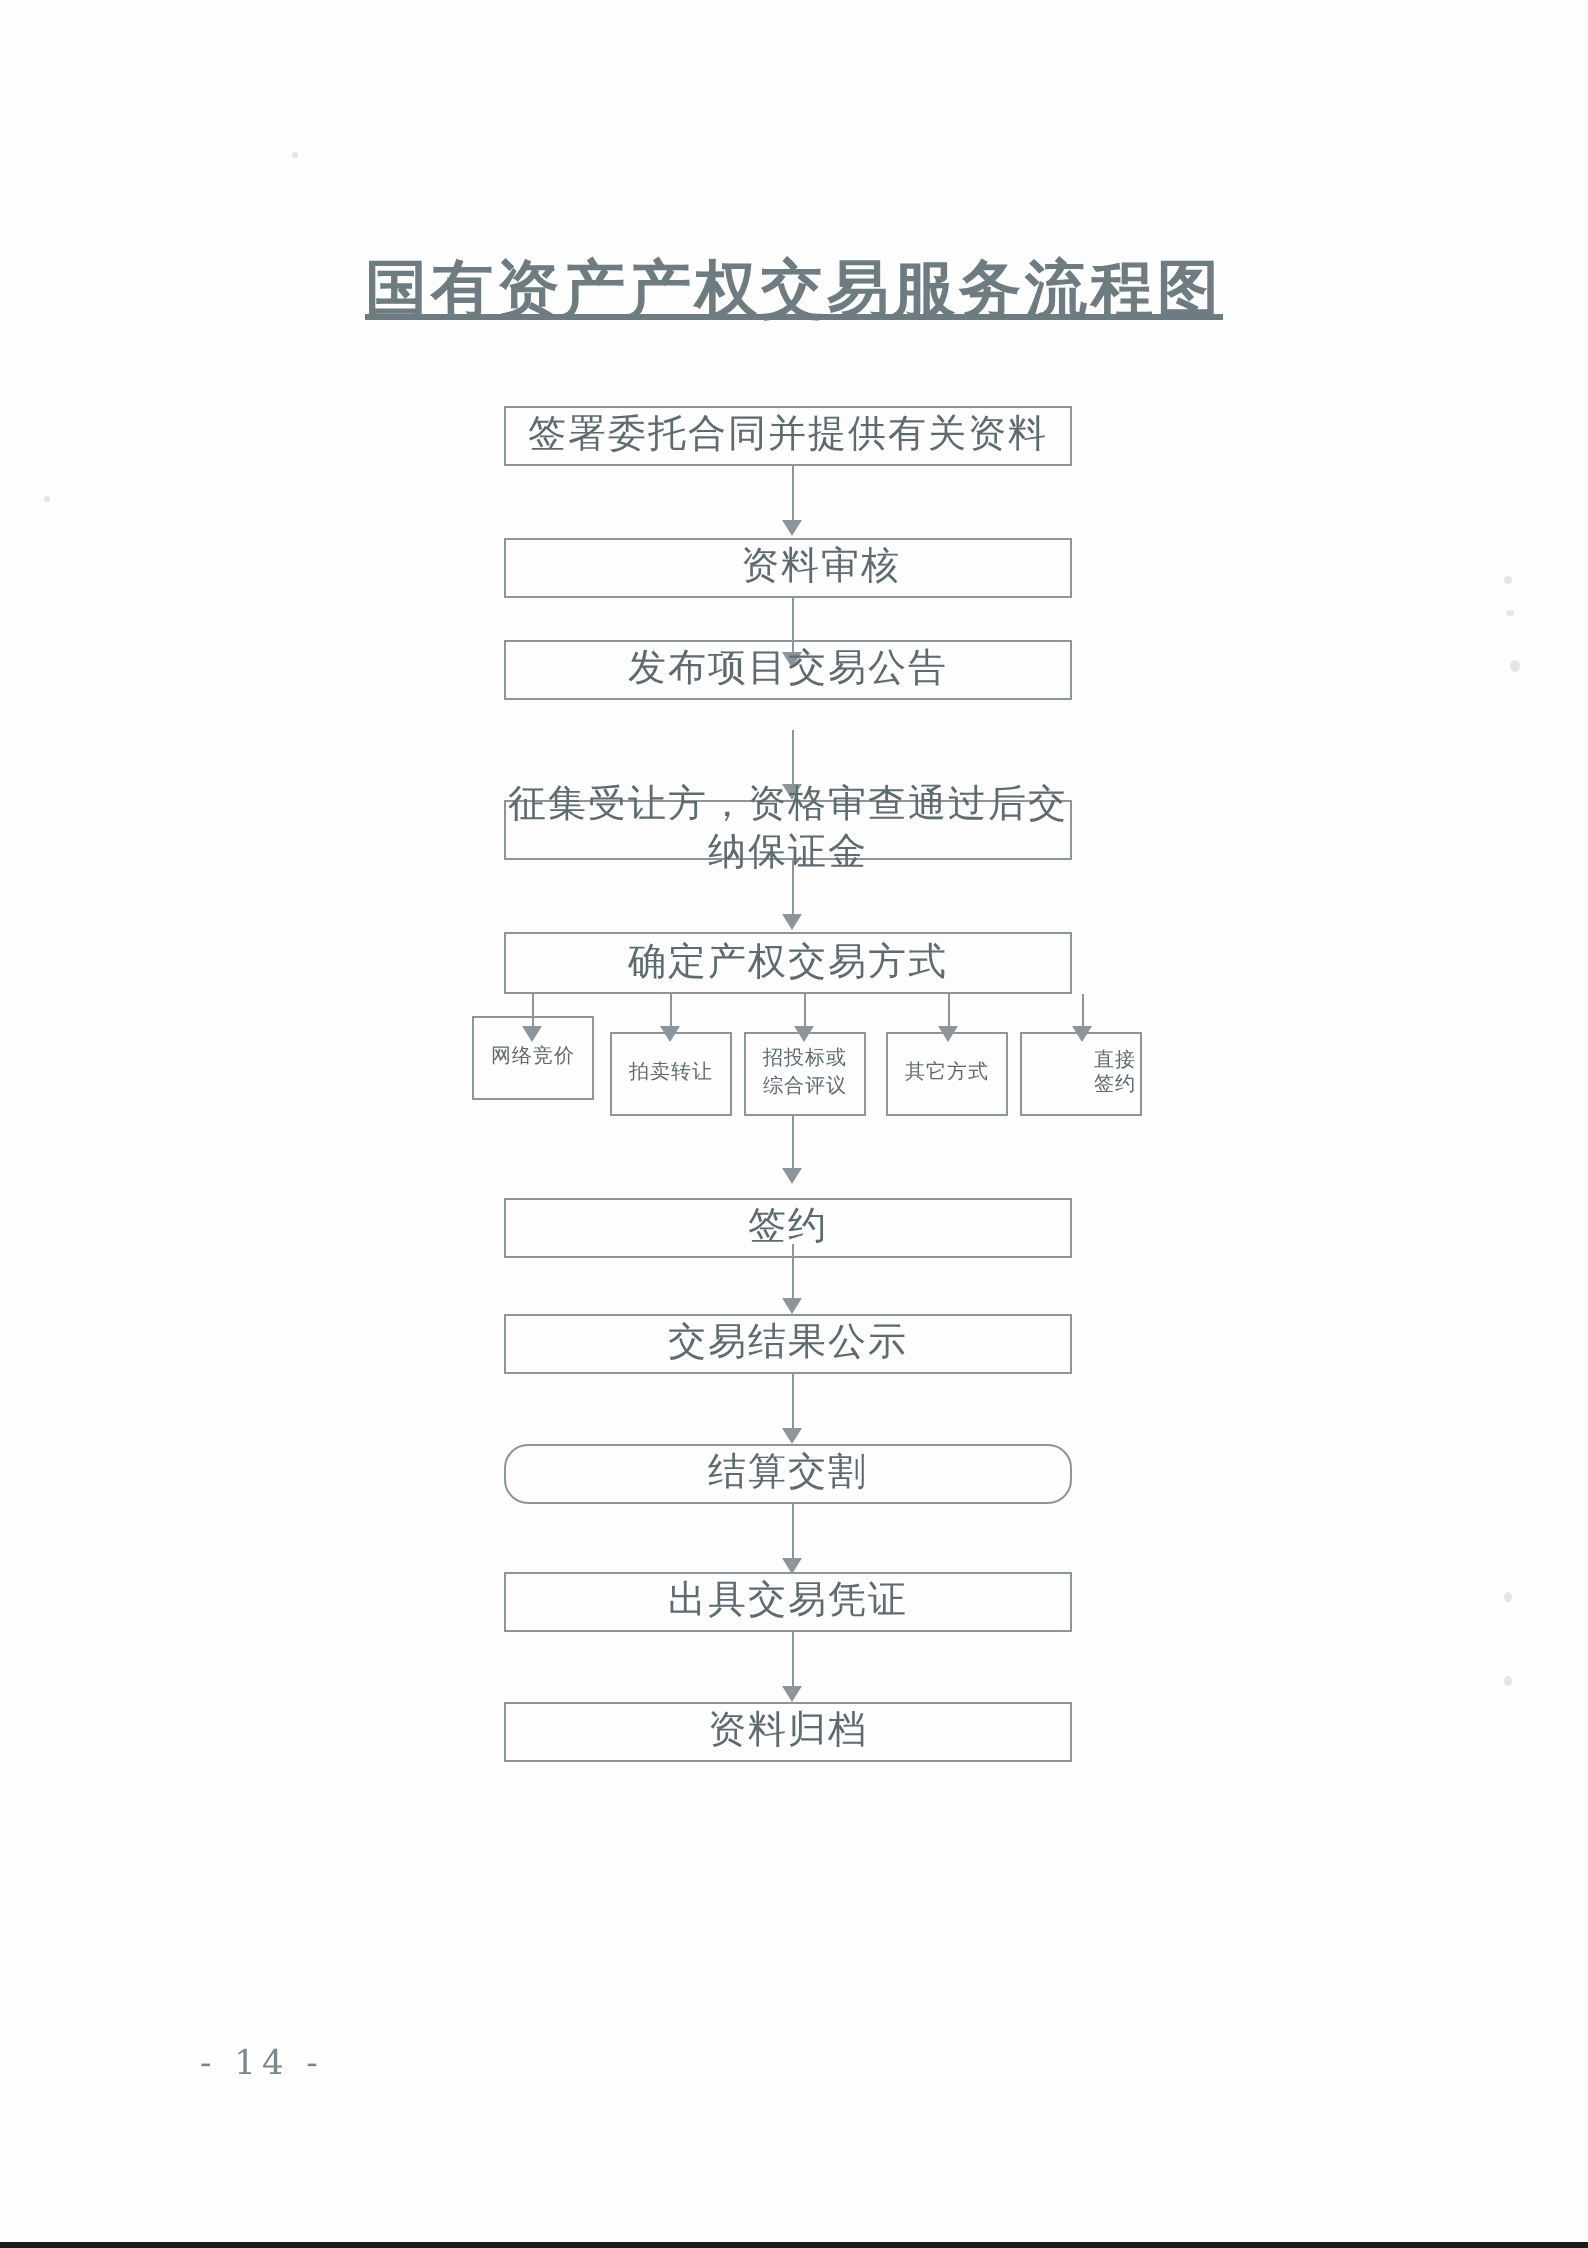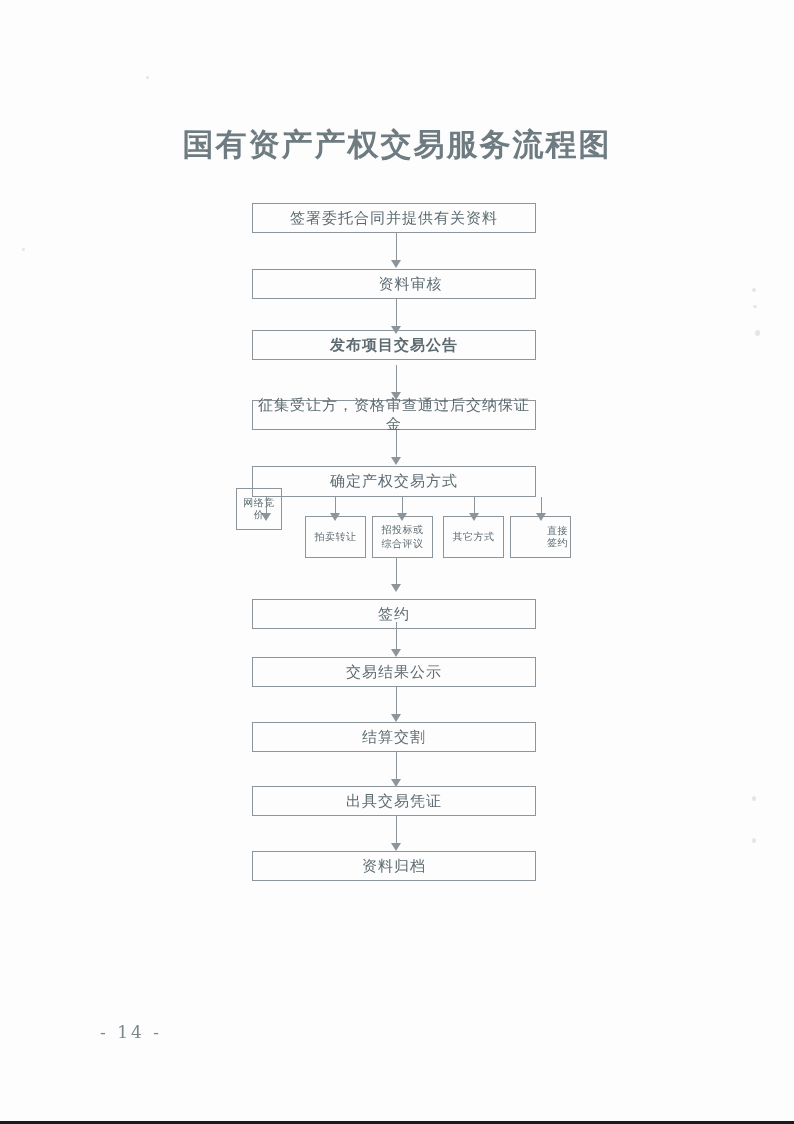--- a/index.html
+++ b/index.html
@@ -45,35 +45,36 @@
     left: 0;
     right: 0;
     top: 124px;
     text-align: center;
     font-family: "DejaVu Serif", "Liberation Serif", serif;
     font-size: 31px;
     font-weight: 700;
     letter-spacing: 2px;
     color: #6e7b80;
     white-space: nowrap;
+    text-decoration: underline;
   }
 
   
   .flow-box {
     position: absolute;
     box-sizing: border-box;
     border: 1.4px solid #8b959b;
     background: transparent;
     display: flex;
     align-items: center;
     justify-content: center;
     text-align: center;
     color: #5d6b71;
     font-family: "DejaVu Serif", "Liberation Serif", serif;
-    font-size: 15px;
+    font-size: 19px;
     letter-spacing: 1px;
     line-height: 1.25;
   }
   .flow-box.wide  { left: 252px; width: 284px; height: 30px; }
   .flow-box.small {
     height: 42px;
     font-size: 10px;
     letter-spacing: .5px;
     padding: 0 2px;
   }
@@ -129,21 +130,21 @@
   <div class="conn" style="left:395.5px; top:233px; height:31px;"></div>
   <div class="arrow-head" style="left:396px; top:260px;"></div>
 
   <div class="flow-box wide" style="top:269px;padding-left:33px;">
     <span>资料审核</span>
   </div>
 
   <div class="conn" style="left:395.5px; top:299px; height:32px;"></div>
   <div class="arrow-head" style="left:396px; top:326px;"></div>
 
-  <div class="flow-box wide" style="top:330px;font-weight:bold;">
+  <div class="flow-box wide" style="top:320px;">
     <span>发布项目交易公告</span>
   </div>
 
   <div class="conn" style="left:395.5px; top:365px; height:31px;"></div>
   <div class="arrow-head" style="left:396px; top:392px;"></div>
 
   <div class="flow-box wide" style="top:400px;">
     <span>征集受让方，资格审查通过后交纳保证金</span>
   </div>
 
@@ -162,21 +163,21 @@
 
   <div class="conn" style="left:401.5px; top:497px; height:20px;"></div>
   <div class="arrow-head" style="left:402px; top:513px;"></div>
 
   <div class="conn" style="left:473.5px; top:497px; height:20px;"></div>
   <div class="arrow-head" style="left:474px; top:513px;"></div>
 
   <div class="conn" style="left:540.5px; top:497px; height:20px;"></div>
   <div class="arrow-head" style="left:541px; top:513px;"></div>
 
-  <div class="flow-box small" style="left:236px; width:46px; top:488px;">
+  <div class="flow-box small" style="left:236px; width:61px; top:508px;">
     <span>网络竞价</span>
   </div>
 
   <div class="flow-box small" style="left:305px; width:61px; top:516px;">
     <span>拍卖转让</span>
   </div>
 
   <div class="flow-box small" style="left:372px; width:61px; top:516px;">
     <span class="two-line">
       <span>招投标或</span><br>
@@ -202,21 +203,21 @@
   <div class="conn" style="left:395.5px; top:622px; height:32px;"></div>
   <div class="arrow-head" style="left:396px; top:649px;"></div>
 
   <div class="flow-box wide" style="top:657px;">
     <span>交易结果公示</span>
   </div>
 
   <div class="conn" style="left:395.5px; top:687px; height:32px;"></div>
   <div class="arrow-head" style="left:396px; top:714px;"></div>
 
-  <div class="flow-box wide" style="top:722px;">
+  <div class="flow-box wide" style="top:722px;border-radius:12px;">
     <span>结算交割</span>
   </div>
 
   <div class="conn" style="left:395.5px; top:752px; height:32px;"></div>
   <div class="arrow-head" style="left:396px; top:779px;"></div>
 
   <div class="flow-box wide" style="top:786px;">
     <span>出具交易凭证</span>
   </div>
 

